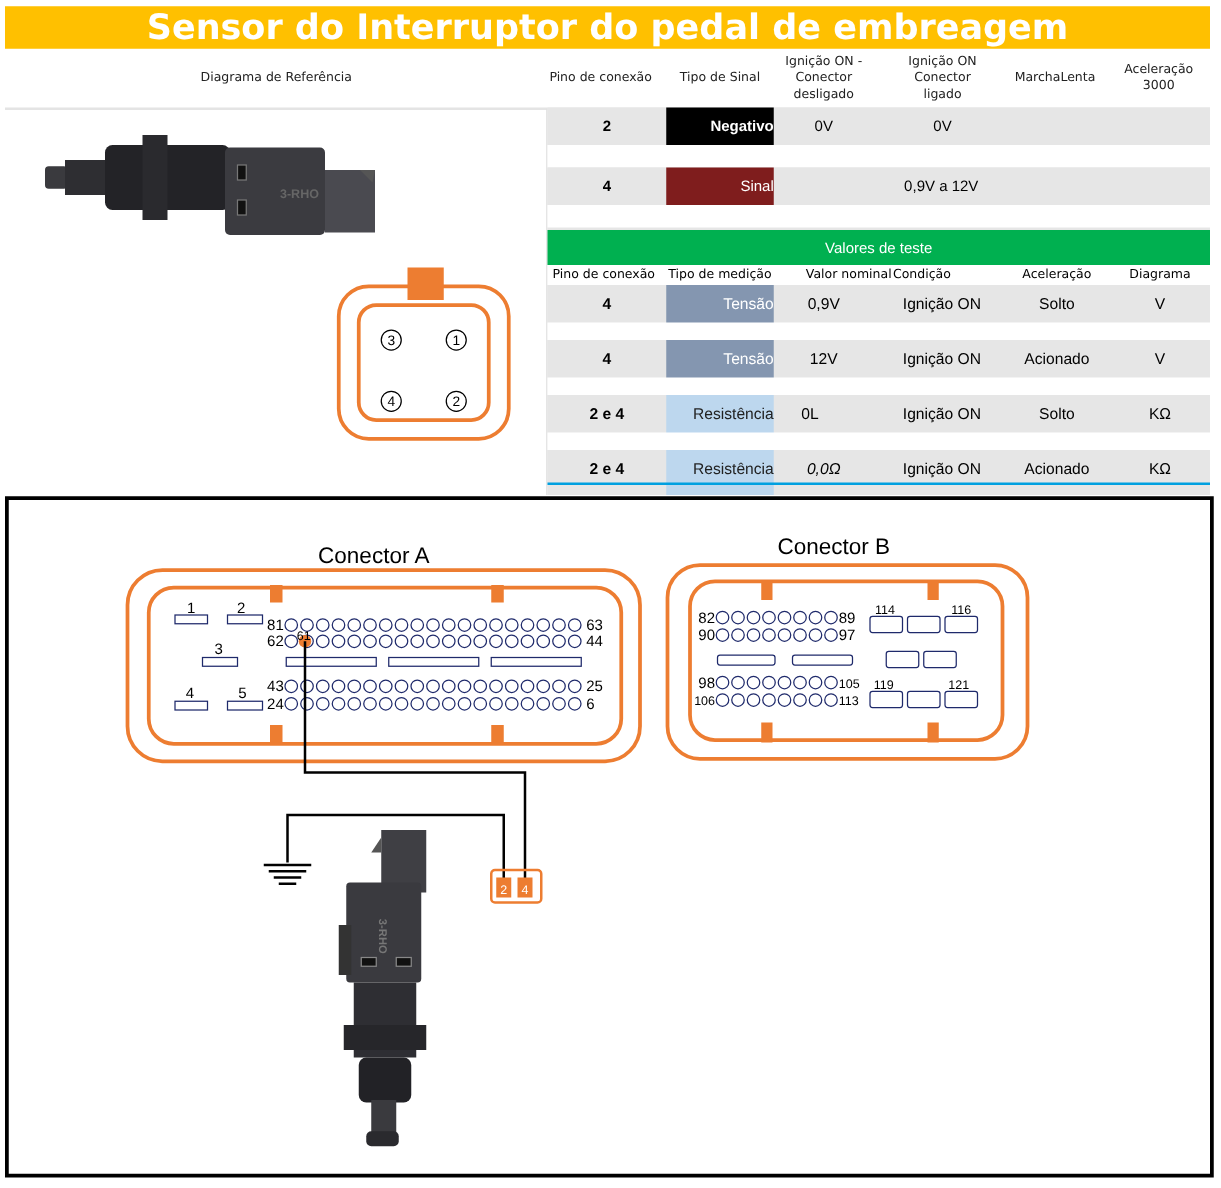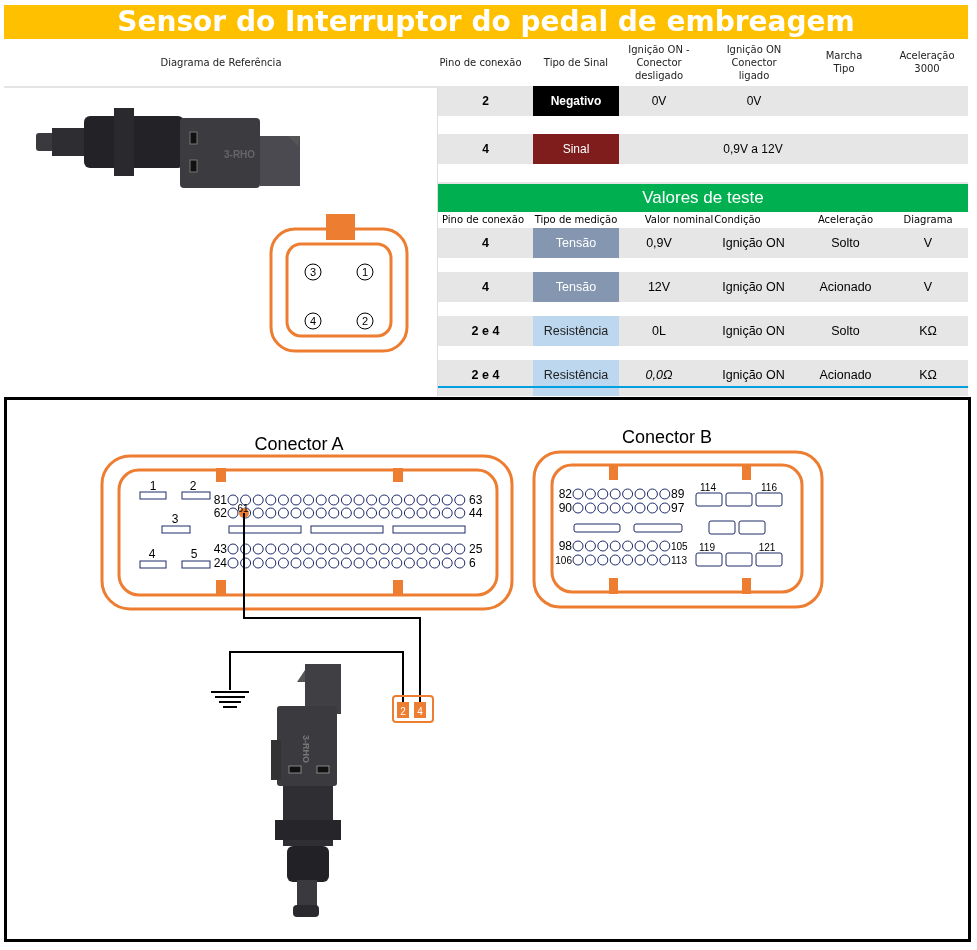--- a/index.html
+++ b/index.html
@@ -4,22 +4,22 @@
 <style>
   * { box-sizing: border-box; margin: 0; padding: 0; }
   body { width: 977px; height: 950px; background: #ffffff; font-family: "Liberation Sans", sans-serif; position: relative; overflow: hidden; }
   .title-bar { position: absolute; left: 4px; top: 5px; width: 964px; height: 34px; background: #ffc000; color: #fff; font-weight: bold; font-size: 28px; text-align: center; line-height: 34px; font-family: "DejaVu Sans", sans-serif; }
   .hdr { position: absolute; top: 40px; height: 44px; font-size: 10px; color: #222; text-align: center; display: flex; align-items: center; justify-content: center; line-height: 13px; font-family: "DejaVu Sans", sans-serif; }
   .left-panel { position: absolute; left: 4px; top: 86px; width: 434px; height: 310px; border-right: 1px solid #ddd; border-top: 2px solid #e4e4e4; }
   .right-panel { position: absolute; left: 438px; top: 86px; width: 530px; height: 310px; background: #e6e6e6; }
   .row { position: absolute; left: 0; width: 530px; height: 30px; background: #e6e6e6; font-size: 12px; font-weight: bold; }
   .gap { position: absolute; left: 0; width: 530px; background: #fff; }
   .cell { position: absolute; top: 0; height: 30px; line-height: 30px; text-align: center; }
-  .badge { position: absolute; top: 0; height: 36px; line-height: 30px; text-align: center; color: #fff; }
-  .green-hdr { position: absolute; left: 0; top: 98px; width: 530px; height: 28px; background: #00b050; color: #fff; text-align: center; font-size: 17px; line-height: 28px; }
+  .badge { position: absolute; top: 0; height: 36px; line-height: 30px; text-align: right; color: #fff; }
+  .green-hdr { position: absolute; left: 0; top: 98px; width: 530px; height: 28px; background: #00b050; color: #fff; text-align: center; font-size: 12px; line-height: 28px; }
   .sub-hdr { position: absolute; left: 0; top: 126px; width: 530px; height: 16px; background: #fff; font-size: 10px; font-family: "DejaVu Sans", sans-serif; }
   .sub-hdr span { position: absolute; top: 2px; text-align: center; }
   .row2 { font-weight: normal; font-size: 12.5px; }
   .blue-line { position: absolute; left: 0; top: 300px; width: 530px; height: 2px; background: #00a0e0; }
   .diagram-frame { position: absolute; left: 4px; top: 397px; width: 967px; height: 545px; border: 3px solid #000; }
   svg text { font-family: "Liberation Sans", sans-serif; }
 </style>
 </head>
 <body>
 
@@ -31,23 +31,23 @@
 <div class="hdr" style="left:620px;width:78px;flex-direction:column;">
   <div>Ignição ON -</div>
   <div>Conector</div>
   <div>desligado</div>
 </div>
 <div class="hdr" style="left:715px;width:78px;flex-direction:column;">
   <div>Ignição ON</div>
   <div>Conector</div>
   <div>ligado</div>
 </div>
-<div class="hdr" style="left:805px;width:78px;flex-direction:column;">
+<div class="hdr" style="left:805px;width:78px;flex-direction:row;">
   <div>Marcha</div>
-  <div>Tipo</div>
+  <div>Lenta</div>
 </div>
 <div class="hdr" style="left:888px;width:78px;flex-direction:column;">
   <div>Aceleração</div>
   <div>3000</div>
 </div>
 
 <div class="left-panel">
   <svg width="434" height="310">
 
     <g>
@@ -120,21 +120,21 @@
     <div class="badge" style="left:95px;width:86px;background:#8496b0;">Tensão</div>
     <div class="cell" style="left:181px;width:80px;">12V</div>
     <div class="cell" style="left:268px;width:95px;">Ignição ON</div>
     <div class="cell" style="left:360px;width:95px;">Acionado</div>
     <div class="cell" style="left:455px;width:70px;">V</div>
   </div>
   <div class="gap" style="top:216px;height:14px;"></div>
   <div class="row row2" style="top:230px;">
     <div class="cell" style="left:0;width:95px;font-weight:bold;">2 e 4</div>
     <div class="badge" style="left:95px;width:86px;background:#bdd7ee;color:#222;">Resistência</div>
-    <div class="cell" style="left:181px;width:80px;">0L</div>
+    <div class="cell" style="left:170px;width:80px;">0L</div>
     <div class="cell" style="left:268px;width:95px;">Ignição ON</div>
     <div class="cell" style="left:360px;width:95px;">Solto</div>
     <div class="cell" style="left:455px;width:70px;">KΩ</div>
   </div>
   <div class="gap" style="top:260px;height:14px;"></div>
   <div class="row row2" style="top:274px;">
     <div class="cell" style="left:0;width:95px;font-weight:bold;">2 e 4</div>
     <div class="badge" style="left:95px;width:86px;background:#bdd7ee;color:#222;">Resistência</div>
     <div class="cell" style="left:181px;width:80px;font-style:italic;">0,0Ω</div>
     <div class="cell" style="left:268px;width:95px;">Ignição ON</div>

